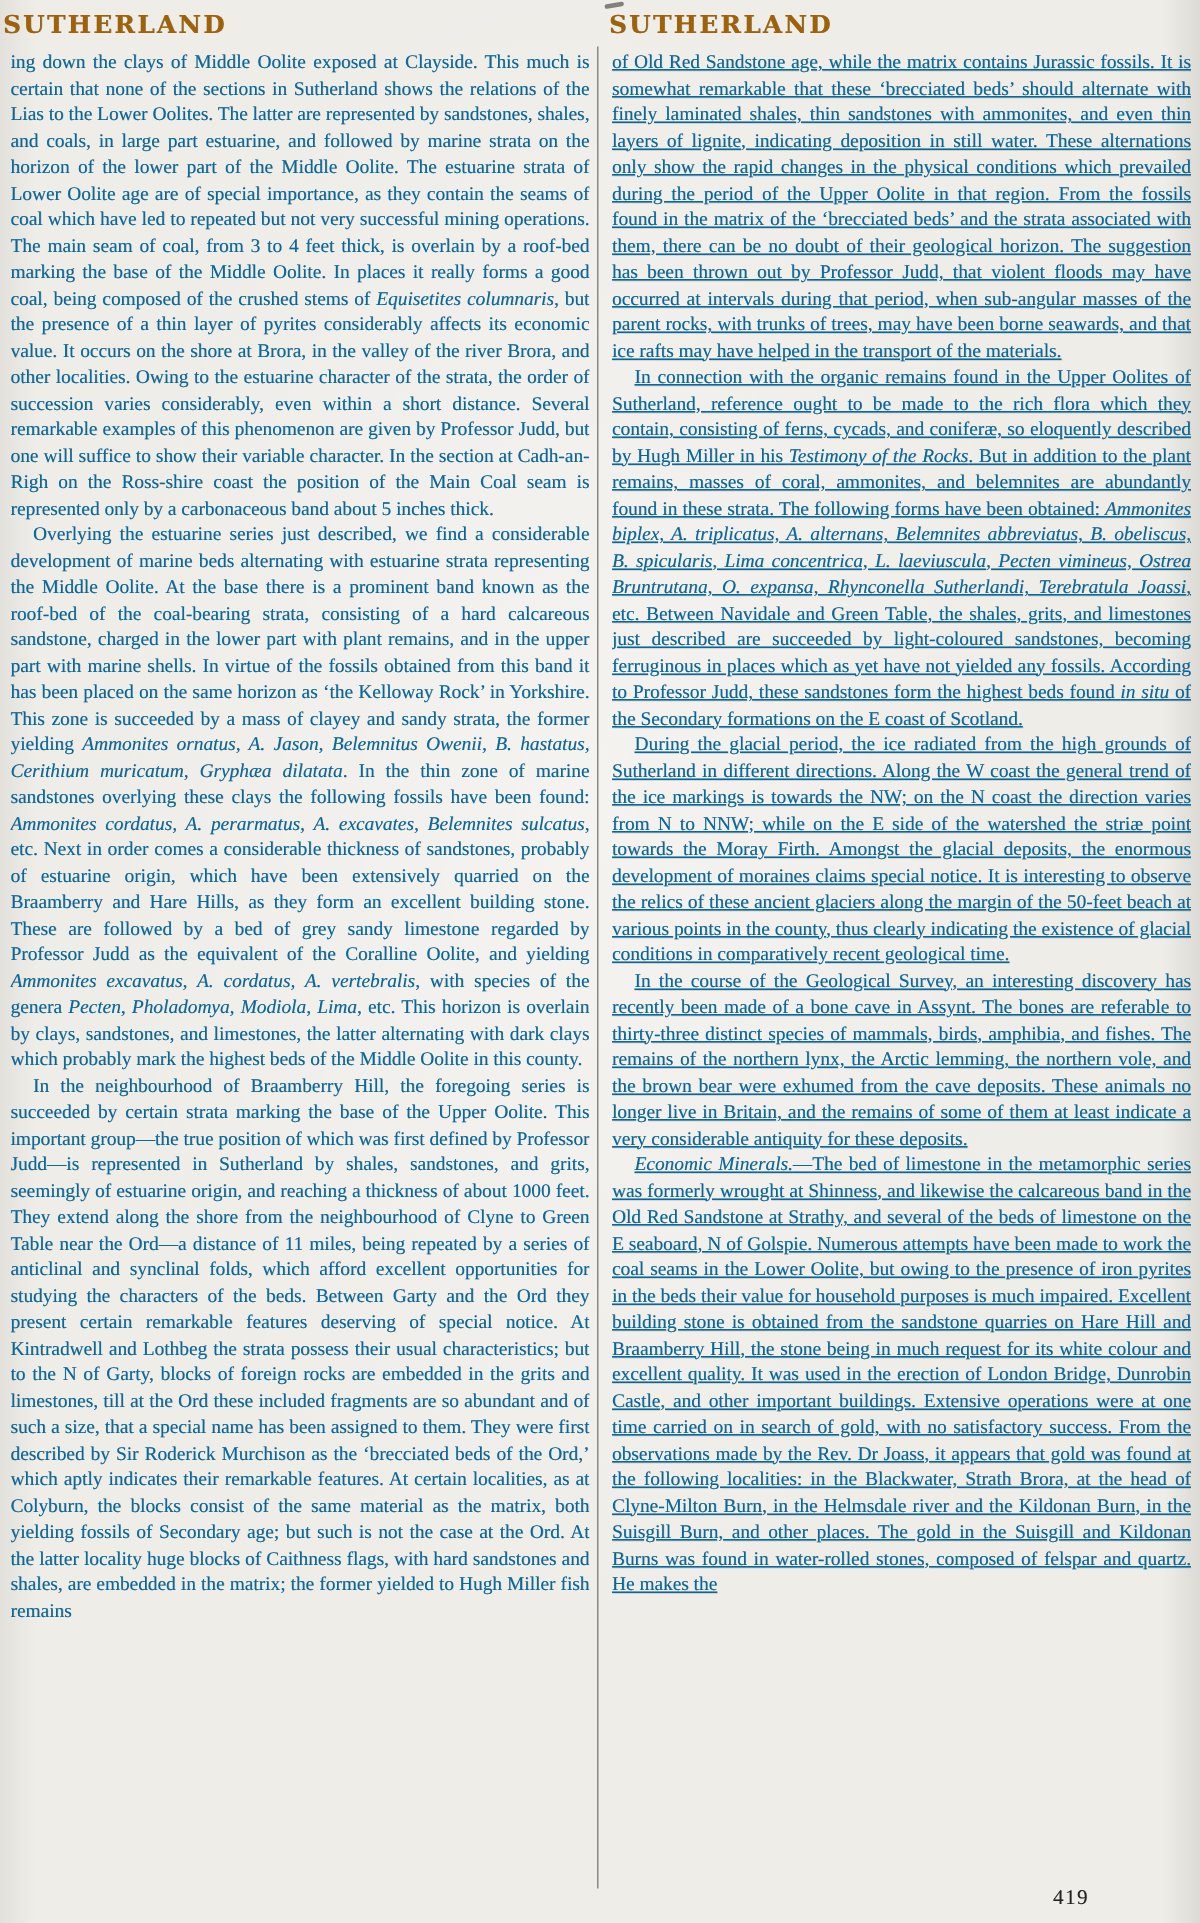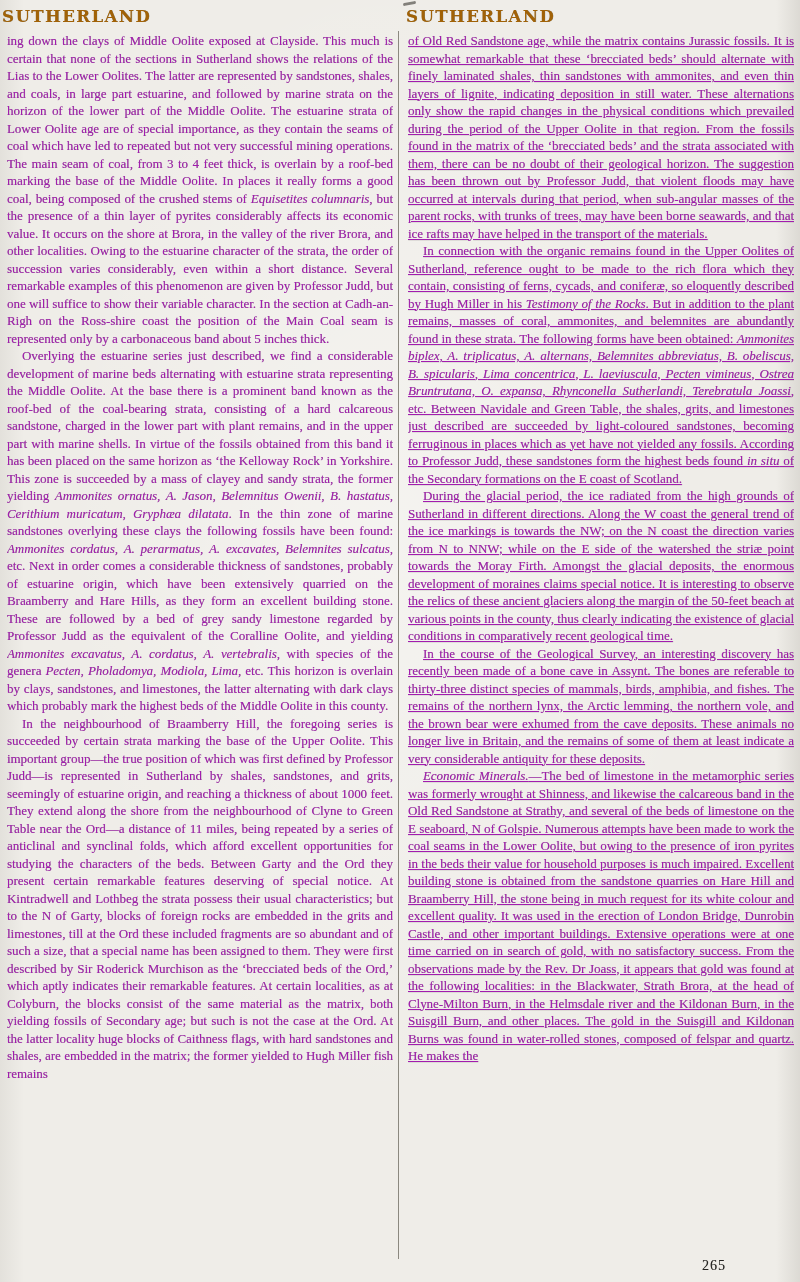--- a/index.html
+++ b/index.html
@@ -56,21 +56,21 @@
   }
   .column {
     position: absolute;
     top: 33px;
     width: 386px;
     height: 1228px;
     overflow: hidden;
     text-align: justify;
     font-size: 12.9px;
     line-height: 17.5px;
-    color: #a21caf;
+    color: #0369a1;
     text-shadow: 0.25px 0.25px 0 rgba(36,35,32,0.38);
   }
   .column.left-col { left: 7px; }
   .column.right-col { left: 408px; text-decoration: underline; }
   .para { margin: 0; text-align: justify; }
   .para.indent { text-indent: 15px; }
   .para i { font-style: italic; }
   .page-number {
     position: absolute;
     left: 702px;
@@ -94,14 +94,14 @@
       <p class="para indent"><span>Overlying the estuarine series just described, we find a considerable development of marine beds alternating with estuarine strata representing the Middle Oolite. At the base there is a prominent band known as the roof-bed of the coal-bearing strata, consisting of a hard calcareous sandstone, charged in the lower part with plant remains, and in the upper part with marine shells. In virtue of the fossils obtained from this band it has been placed on the same horizon as ‘the Kelloway Rock’ in Yorkshire. This zone is succeeded by a mass of clayey and sandy strata, the former yielding </span><i>Ammonites ornatus, A. Jason, Belemnitus Owenii, B. hastatus, Cerithium muricatum, Gryphæa dilatata</i><span>. In the thin zone of marine sandstones overlying these clays the following fossils have been found: </span><i>Ammonites cordatus, A. perarmatus, A. excavates, Belemnites sulcatus</i><span>, etc. Next in order comes a considerable thickness of sandstones, probably of estuarine origin, which have been extensively quarried on the Braamberry and Hare Hills, as they form an excellent building stone. These are followed by a bed of grey sandy limestone regarded by Professor Judd as the equivalent of the Coralline Oolite, and yielding </span><i>Ammonites excavatus, A. cordatus, A. vertebralis</i><span>, with species of the genera </span><i>Pecten, Pholadomya, Modiola, Lima</i><span>, etc. This horizon is overlain by clays, sandstones, and limestones, the latter alternating with dark clays which probably mark the highest beds of the Middle Oolite in this county.</span></p>
       <p class="para indent"><span>In the neighbourhood of Braamberry Hill, the foregoing series is succeeded by certain strata marking the base of the Upper Oolite. This important group—the true position of which was first defined by Professor Judd—is represented in Sutherland by shales, sandstones, and grits, seemingly of estuarine origin, and reaching a thickness of about 1000 feet. They extend along the shore from the neighbourhood of Clyne to Green Table near the Ord—a distance of 11 miles, being repeated by a series of anticlinal and synclinal folds, which afford excellent opportunities for studying the characters of the beds. Between Garty and the Ord they present certain remarkable features deserving of special notice. At Kintradwell and Lothbeg the strata possess their usual characteristics; but to the N of Garty, blocks of foreign rocks are embedded in the grits and limestones, till at the Ord these included fragments are so abundant and of such a size, that a special name has been assigned to them. They were first described by Sir Roderick Murchison as the ‘brecciated beds of the Ord,’ which aptly indicates their remarkable features. At certain localities, as at Colyburn, the blocks consist of the same material as the matrix, both yielding fossils of Secondary age; but such is not the case at the Ord. At the latter locality huge blocks of Caithness flags, with hard sandstones and shales, are embedded in the matrix; the former yielded to Hugh Miller fish remains</span></p>
     </div>
   <div class="column right-col">
       <p class="para"><span>of Old Red Sandstone age, while the matrix contains Jurassic fossils. It is somewhat remarkable that these ‘brecciated beds’ should alternate with finely laminated shales, thin sandstones with ammonites, and even thin layers of lignite, indicating deposition in still water. These alternations only show the rapid changes in the physical conditions which prevailed during the period of the Upper Oolite in that region. From the fossils found in the matrix of the ‘brecciated beds’ and the strata associated with them, there can be no doubt of their geological horizon. The suggestion has been thrown out by Professor Judd, that violent floods may have occurred at intervals during that period, when sub-angular masses of the parent rocks, with trunks of trees, may have been borne seawards, and that ice rafts may have helped in the transport of the materials.</span></p>
       <p class="para indent"><span>In connection with the organic remains found in the Upper Oolites of Sutherland, reference ought to be made to the rich flora which they contain, consisting of ferns, cycads, and coniferæ, so eloquently described by Hugh Miller in his </span><i>Testimony of the Rocks</i><span>. But in addition to the plant remains, masses of coral, ammonites, and belemnites are abundantly found in these strata. The following forms have been obtained: </span><i>Ammonites biplex, A. triplicatus, A. alternans, Belemnites abbreviatus, B. obeliscus, B. spicularis, Lima concentrica, L. laeviuscula, Pecten vimineus, Ostrea Bruntrutana, O. expansa, Rhynconella Sutherlandi, Terebratula Joassi</i><span>, etc. Between Navidale and Green Table, the shales, grits, and limestones just described are succeeded by light-coloured sandstones, becoming ferruginous in places which as yet have not yielded any fossils. According to Professor Judd, these sandstones form the highest beds found </span><i>in situ</i><span> of the Secondary formations on the E coast of Scotland.</span></p>
       <p class="para indent"><span>During the glacial period, the ice radiated from the high grounds of Sutherland in different directions. Along the W coast the general trend of the ice markings is towards the NW; on the N coast the direction varies from N to NNW; while on the E side of the watershed the striæ point towards the Moray Firth. Amongst the glacial deposits, the enormous development of moraines claims special notice. It is interesting to observe the relics of these ancient glaciers along the margin of the 50-feet beach at various points in the county, thus clearly indicating the existence of glacial conditions in comparatively recent geological time.</span></p>
       <p class="para indent"><span>In the course of the Geological Survey, an interesting discovery has recently been made of a bone cave in Assynt. The bones are referable to thirty-three distinct species of mammals, birds, amphibia, and fishes. The remains of the northern lynx, the Arctic lemming, the northern vole, and the brown bear were exhumed from the cave deposits. These animals no longer live in Britain, and the remains of some of them at least indicate a very considerable antiquity for these deposits.</span></p>
       <p class="para indent"><i>Economic Minerals.</i><span>—The bed of limestone in the metamorphic series was formerly wrought at Shinness, and likewise the calcareous band in the Old Red Sandstone at Strathy, and several of the beds of limestone on the E seaboard, N of Golspie. Numerous attempts have been made to work the coal seams in the Lower Oolite, but owing to the presence of iron pyrites in the beds their value for household purposes is much impaired. Excellent building stone is obtained from the sandstone quarries on Hare Hill and Braamberry Hill, the stone being in much request for its white colour and excellent quality. It was used in the erection of London Bridge, Dunrobin Castle, and other important buildings. Extensive operations were at one time carried on in search of gold, with no satisfactory success. From the observations made by the Rev. Dr Joass, it appears that gold was found at the following localities: in the Blackwater, Strath Brora, at the head of Clyne-Milton Burn, in the Helmsdale river and the Kildonan Burn, in the Suisgill Burn, and other places. The gold in the Suisgill and Kildonan Burns was found in water-rolled stones, composed of felspar and quartz. He makes the</span></p>
     </div>
-  <div class="page-number">265</div>
+  <div class="page-number">419</div>
 </div>
 
 </body></html>

